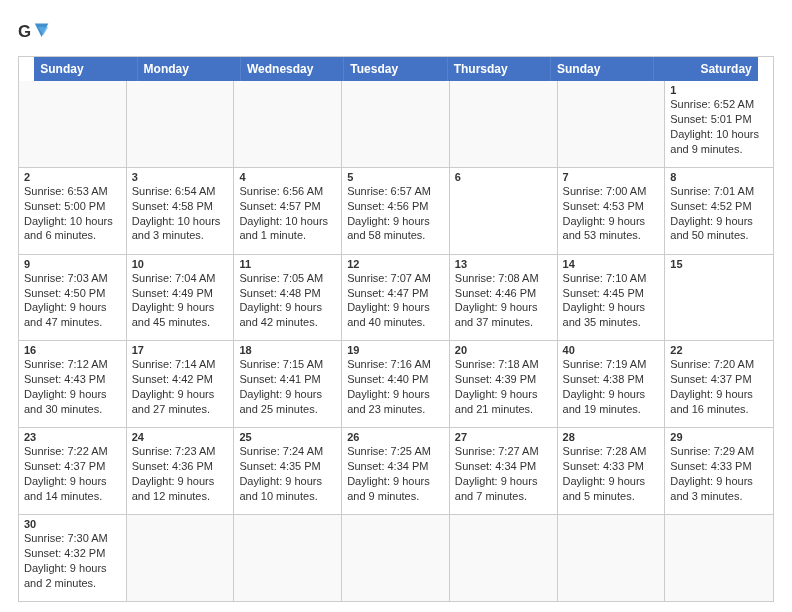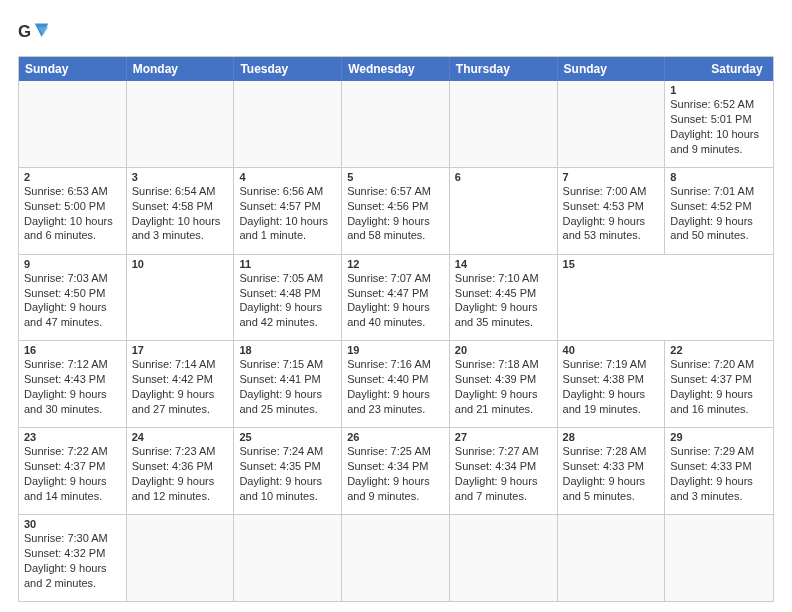--- a/index.html
+++ b/index.html
@@ -42,20 +42,21 @@
     }
     .subtitle {
       font-size: 13px;
       color: #555;
     }
     .calendar {
       flex: 1;
       display: flex;
       flex-direction: column;
       border: 1px solid #ccc;
+      align-items: center;
     }
     .cal-header {
       display: grid;
       grid-template-columns: repeat(7, 1fr);
       background: #4472c4;
     }
     .cal-header-cell {
       color: #fff;
       font-size: 12px;
       font-weight: bold;
@@ -118,22 +119,22 @@
     <div class="title-block">
       <div class="month-title"></div>
       <div class="subtitle"></div>
     </div>
   </div>
 
   <div class="calendar">
     <div class="cal-header" id="cal-header">
         <div class="cal-header-cell">Sunday</div>
         <div class="cal-header-cell">Monday</div>
+        <div class="cal-header-cell">Wednesday</div>
         <div class="cal-header-cell">Tuesday</div>
-        <div class="cal-header-cell">Wednesday</div>
         <div class="cal-header-cell">Thursday</div>
         <div class="cal-header-cell">Sunday</div>
         <div class="cal-header-cell">Saturday</div>
       </div>
     <div class="cal-body" id="cal-body">
         <div class="cal-row">
           <div class="cal-cell empty"></div>
           <div class="cal-cell empty"></div>
           <div class="cal-cell empty"></div>
           <div class="cal-cell empty"></div>
@@ -189,32 +190,41 @@
         </div>
         <div class="cal-row">
           <div class="cal-cell">
             <span class="day-num">9</span>
             <div class="cell-info">Sunrise: 7:03 AM
 Sunset: 4:50 PM
 Daylight: 9 hours and 47 minutes.</div>
           </div>
           <div class="cal-cell">
             <span class="day-num">10</span>
+            <div class="cell-info">Sunrise: 7:04 AM
+Sunset: 4:49 PM
+Daylight: 9 hours and 45 minutes.</div>
           </div>
           <div class="cal-cell">
             <span class="day-num">11</span>
             <div class="cell-info">Sunrise: 7:05 AM
 Sunset: 4:48 PM
 Daylight: 9 hours and 42 minutes.</div>
           </div>
           <div class="cal-cell">
             <span class="day-num">12</span>
             <div class="cell-info">Sunrise: 7:07 AM
 Sunset: 4:47 PM
 Daylight: 9 hours and 40 minutes.</div>
+          </div>
+          <div class="cal-cell">
+            <span class="day-num">13</span>
+            <div class="cell-info">Sunrise: 7:08 AM
+Sunset: 4:46 PM
+Daylight: 9 hours and 37 minutes.</div>
           </div>
           <div class="cal-cell">
             <span class="day-num">14</span>
             <div class="cell-info">Sunrise: 7:10 AM
 Sunset: 4:45 PM
 Daylight: 9 hours and 35 minutes.</div>
           </div>
           <div class="cal-cell">
             <span class="day-num">15</span>
           </div>

